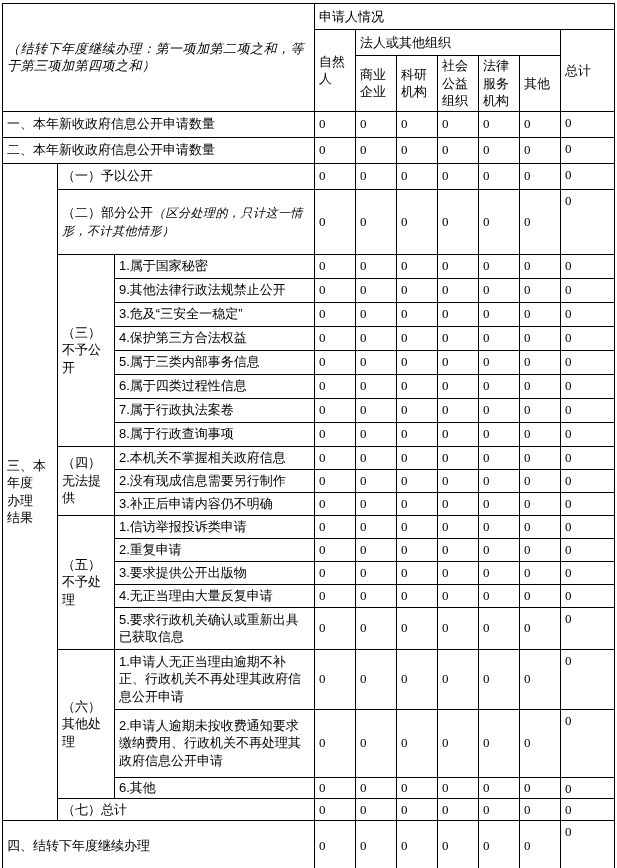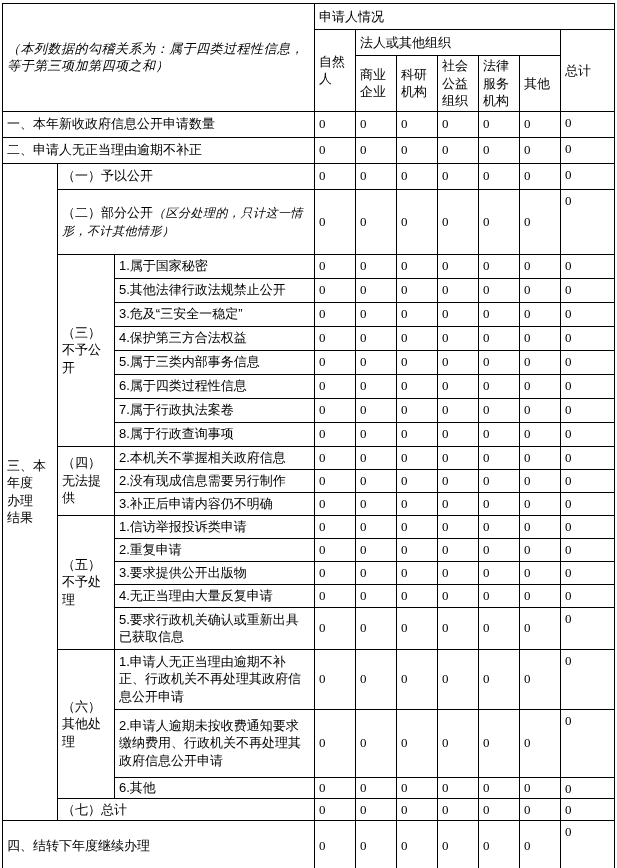--- a/index.html
+++ b/index.html
@@ -84,21 +84,21 @@
         <col style="width:41px">
         <col style="width:41px">
       <col style="width:41px">
         <col style="width:41px">
         <col style="width:41px">
       <col style="width:54px">
     </colgroup>
     <tbody>
 
       <tr class="h26">
-        <td class="note-cell kai" rowspan="3" colspan="3">（本列数据的勾稽关系为：属于四类过程性信息，等于第三项加第四项之和）</td>
+        <td class="note-cell kai" rowspan="3" colspan="3">（结转下年度继续办理：第一项加第二项之和，等于第三项加第四项之和）</td>
         <td colspan="7">申请人情况</td>
       </tr>
       <tr class="h26">
         <td rowspan="2">自然人</td>
         <td colspan="5">法人或其他组织</td>
         <td rowspan="2">总计</td>
       </tr>
       <tr class="h51">
         <td>商业企业</td>
         <td>科研机构</td>
@@ -112,21 +112,21 @@
         <td class="val">0</td>
         <td class="val">0</td>
         <td class="val">0</td>
         <td class="val">0</td>
         <td class="val">0</td>
         <td class="val">0</td>
         <td class="val total">0</td>
       </tr>
 
       <tr class="h26">
-        <td colspan="3">二、申请人无正当理由逾期不补正</td>
+        <td colspan="3">二、本年新收政府信息公开申请数量</td>
         <td class="val">0</td>
         <td class="val">0</td>
         <td class="val">0</td>
         <td class="val">0</td>
         <td class="val">0</td>
         <td class="val">0</td>
         <td class="val total">0</td>
       </tr>
 
       <tr class="h26">
@@ -164,21 +164,21 @@
         <td>1.属于国家秘密</td>
         <td class="val">0</td>
         <td class="val">0</td>
         <td class="val">0</td>
         <td class="val">0</td>
         <td class="val">0</td>
         <td class="val">0</td>
         <td class="val total">0</td>
       </tr>
       <tr class="h24">
-        <td>5.其他法律行政法规禁止公开</td>
+        <td>9.其他法律行政法规禁止公开</td>
         <td class="val">0</td>
         <td class="val">0</td>
         <td class="val">0</td>
         <td class="val">0</td>
         <td class="val">0</td>
         <td class="val">0</td>
         <td class="val total">0</td>
       </tr>
       <tr class="h24">
         <td>3.危及“三安全一稳定”</td>

